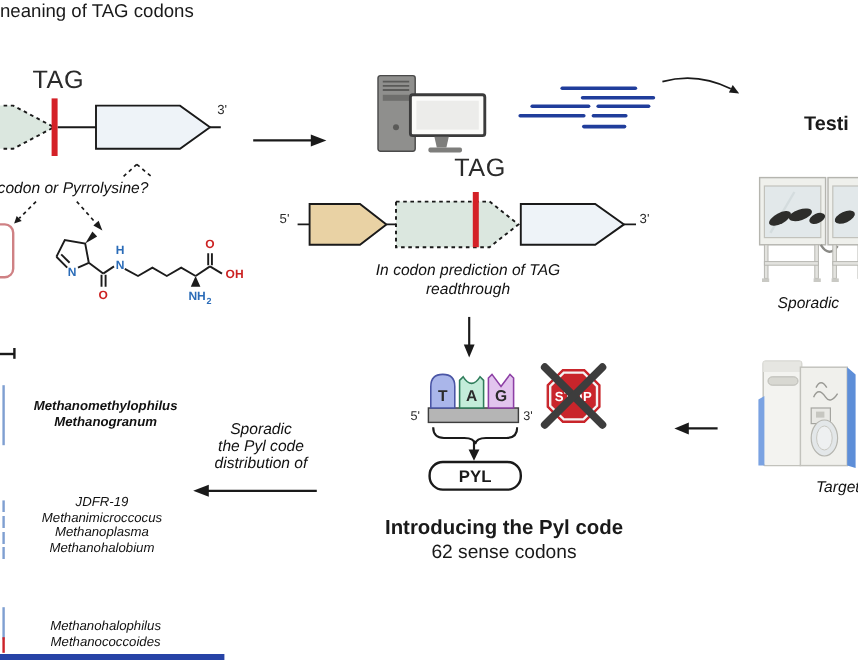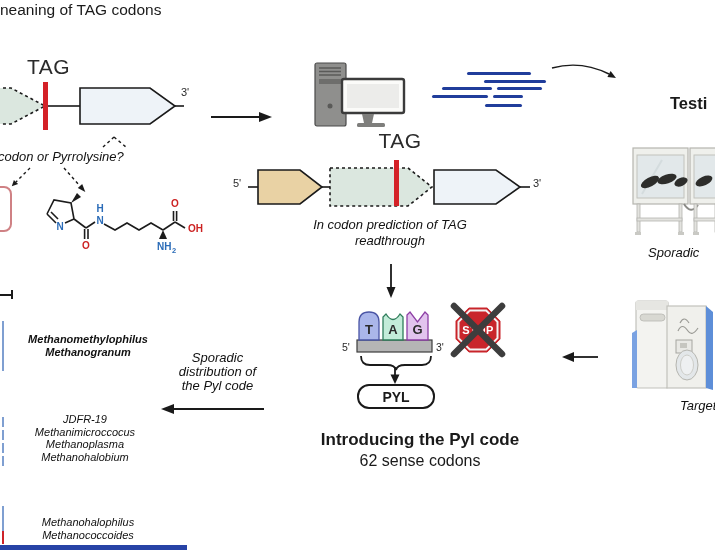--- a/index.html
+++ b/index.html
@@ -101,22 +101,22 @@
   <div class="treeline" style="left:2px;top:506px;width:2px;height:27px;"></div>
   <div class="abs" style="left:2px;top:531px;width:2px;height:13px;background:#cc2229;"></div>
   <div class="abs t-species center" style="left:18px;top:516px;width:140px;">
     <div>Methanohalophilus</div>
     <div>Methanococcoides</div>
   </div>
   <div class="abs" style="left:0;top:545px;width:187px;height:5px;background:#2743a6;"></div>
 
   <div class="abs t-it center" style="left:160px;top:351px;width:115px;line-height:14px;">
     <div>Sporadic</div>
+    <div>the Pyl code</div>
     <div>distribution of</div>
-    <div>the Pyl code</div>
   </div>
   <svg class="abs" style="left:160px;top:402px;" width="110" height="14" viewBox="0 0 110 14">
     <line x1="12" y1="7" x2="104" y2="7" stroke="#1a1a1a" stroke-width="1.8"></line>
     <polygon points="1,7 14,2 14,12" fill="#1a1a1a"></polygon>
   </svg>
 
 
   <svg class="abs" style="left:210px;top:110px;" width="64" height="14" viewBox="0 0 64 14">
     <line x1="1" y1="7" x2="51" y2="7" stroke="#1a1a1a" stroke-width="1.8"></line>
     <polygon points="62,7 49,2 49,12" fill="#1a1a1a"></polygon>

